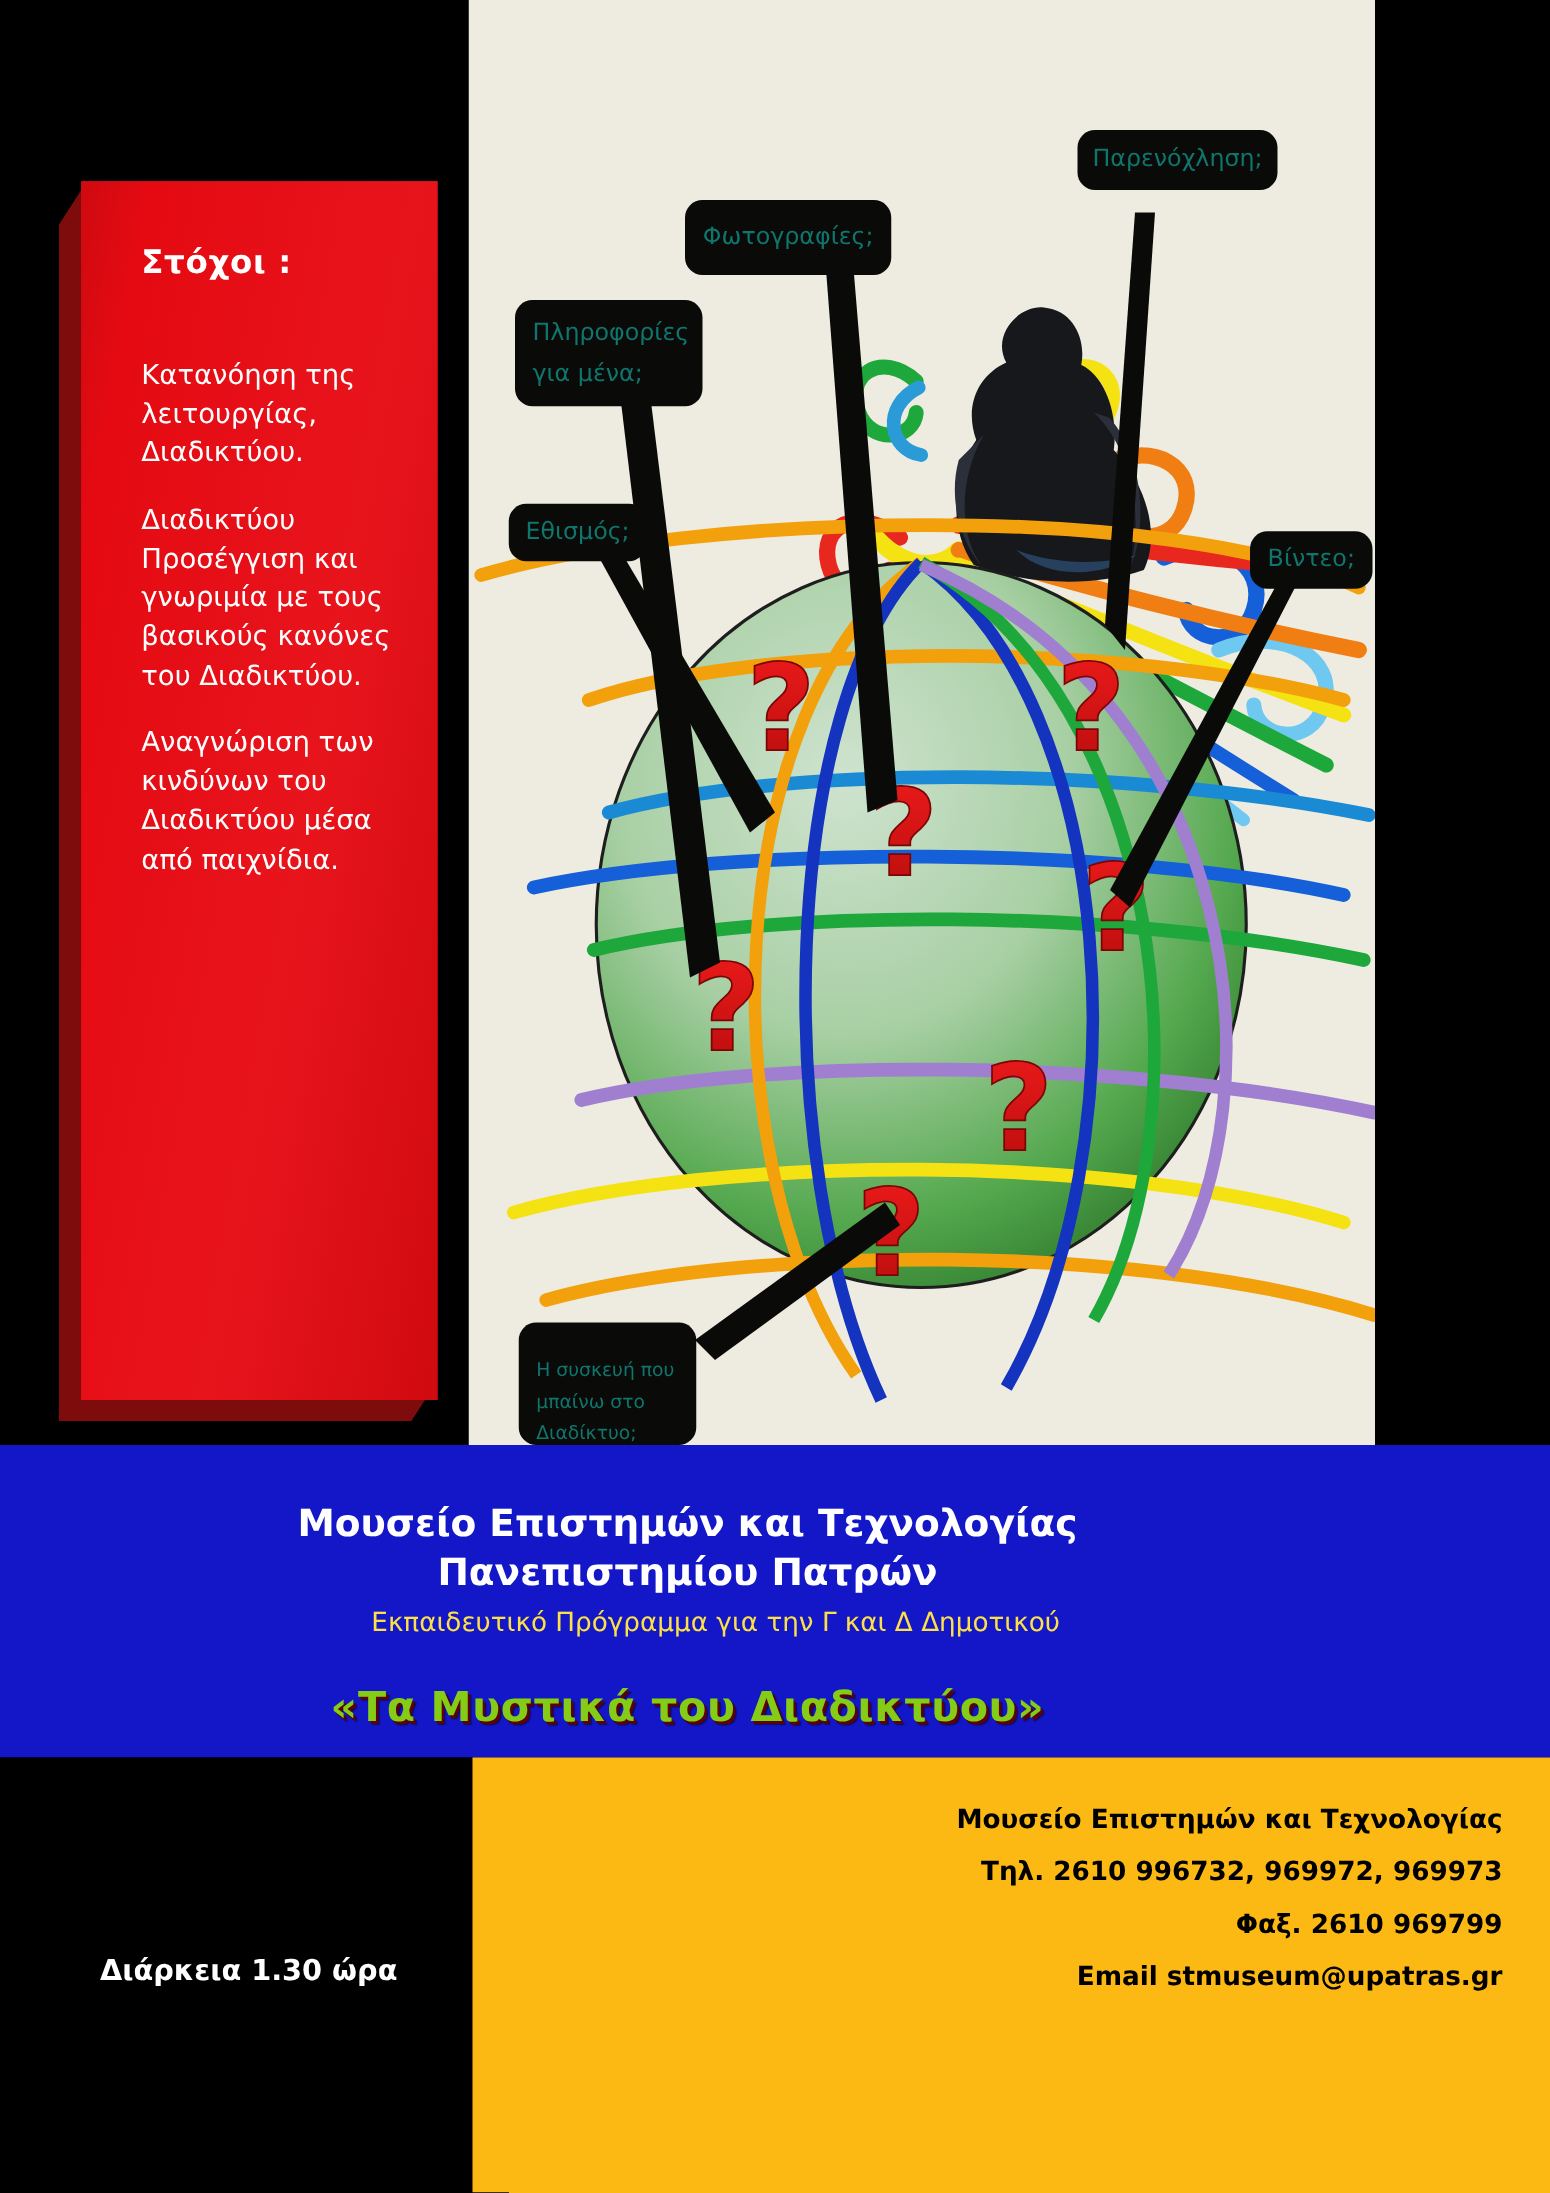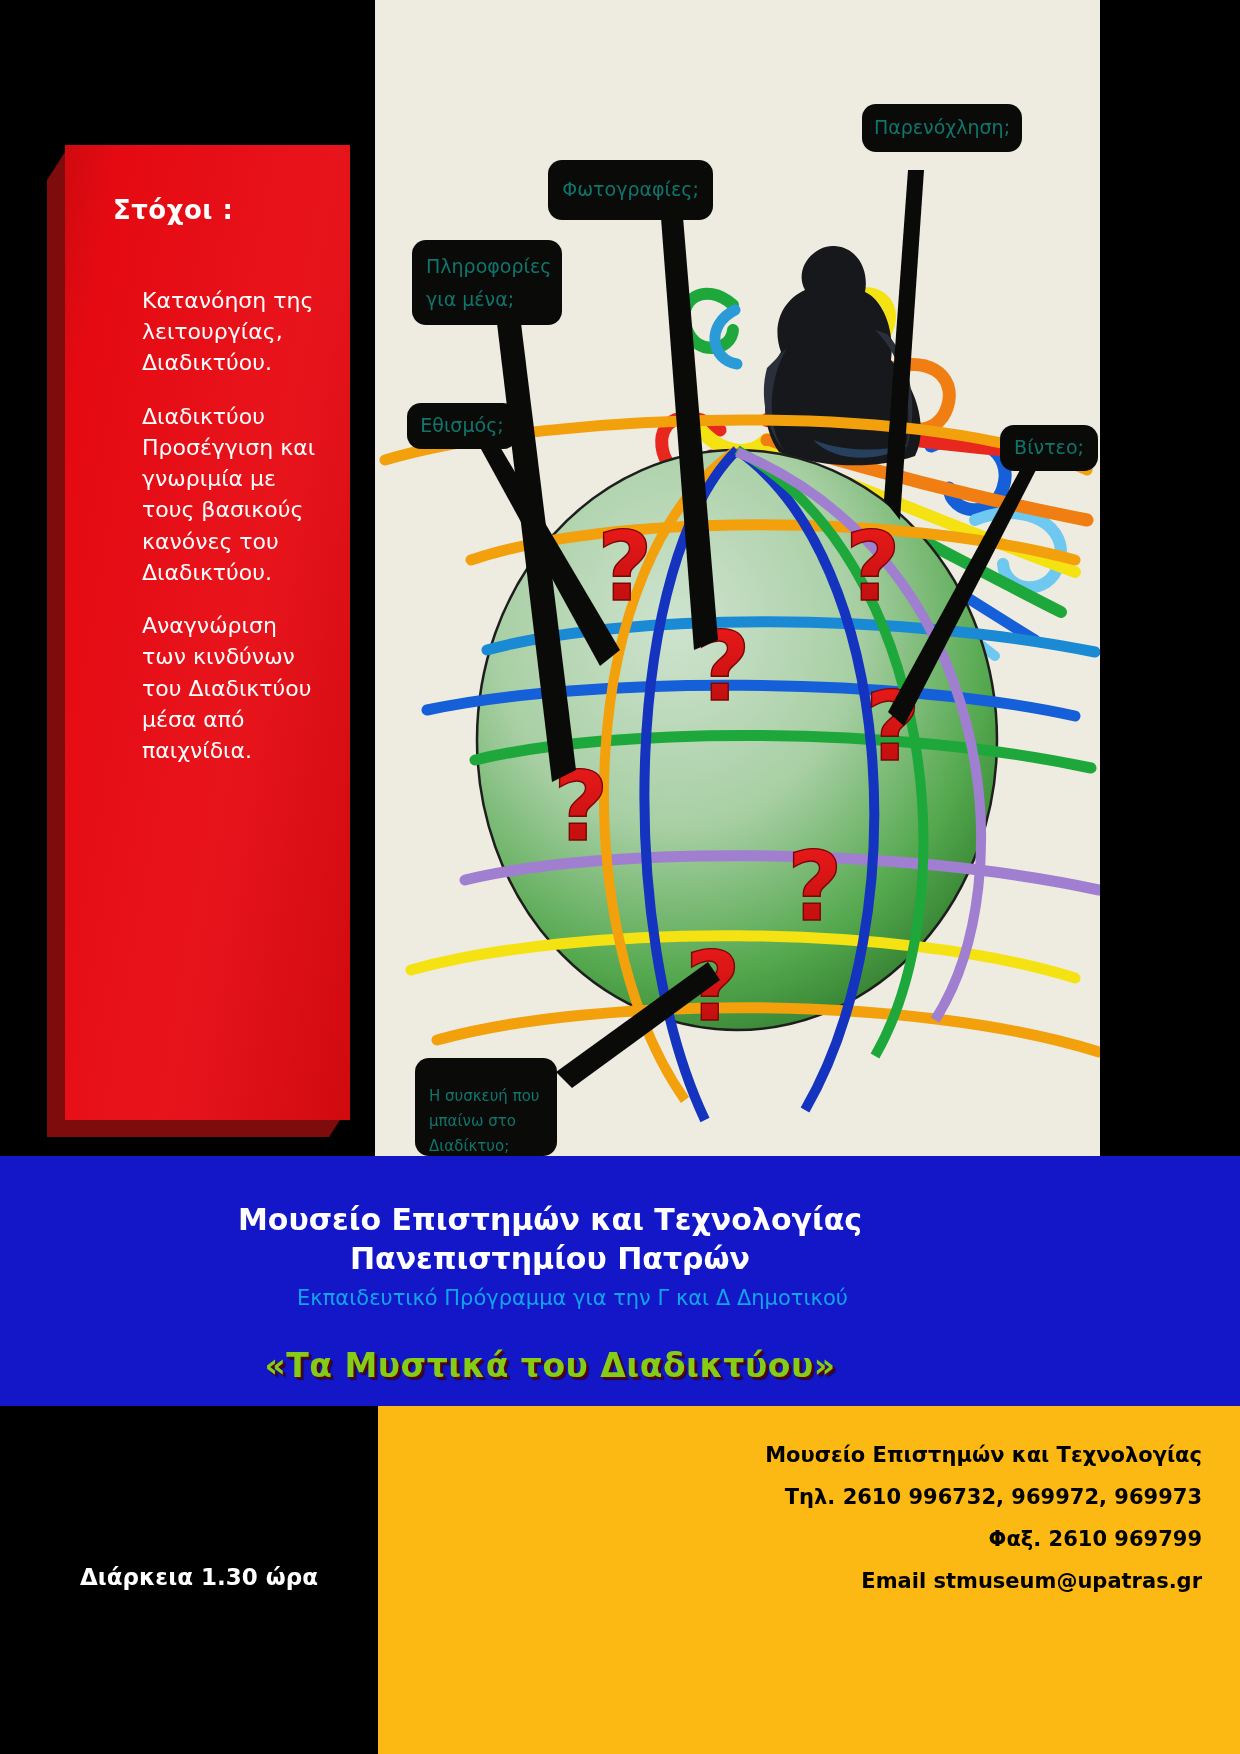--- a/index.html
+++ b/index.html
@@ -36,21 +36,21 @@
     background-image:linear-gradient(100deg,#cf0a10 0%, #e50a12 12%, #e8141c 60%, #d00a10 100%);
   }
   .red-panel .head{
     position:absolute; left:48px; top:50px;
     color:#fff; font-weight:bold; font-size:26px; letter-spacing:.5px;
   }
   .red-body{
     position:absolute; left:48px; top:140px; width:210px;
     color:#fff; font-size:22px; line-height:1.42;
   }
-  .red-body p{ margin-bottom:22px;margin-left:29px; }
+  .red-body p{ margin-bottom:22px; }
 
   
   .bubble{
     position:absolute; background:#0a0a08; color:#0f766e;
     border-radius:14px; display:flex; align-items:center;
     font-size:19px; line-height:1.75; padding:8px 16px; z-index:40;
   }
   .bubble.multi{ display:block; }
 
   
@@ -60,21 +60,21 @@
   .blue-band{
     position:absolute; left:0; top:1156px; width:1240px; height:250px;
     background:#1417c8; z-index:60;
   }
   .blue-band .t1{
     position:absolute; top:44px; left:0; width:1100px; text-align:center;
     color:#fff; font-weight:bold; font-size:30px; line-height:1.3;
   }
   .blue-band .t2{
     position:absolute; top:130px; left:0; width:1100px; text-align:center;
-    color:#0ea5e9; font-size:21px;padding-left:45px;
+    color:#fde047; font-size:21px;padding-left:45px;
   }
   .blue-band .t3{
     position:absolute; top:190px; left:0; width:1100px; text-align:center;
     color:#84cc16; font-weight:bold; font-size:33px;
     text-shadow:2px 2px 0 #5a0206, 3px 3px 1px rgba(0,0,0,.5);
     letter-spacing:.5px;
   }
   .black-bottom{
     position:absolute; left:0; top:1406px; width:378px; height:412px;
     background:#000; z-index:60;

